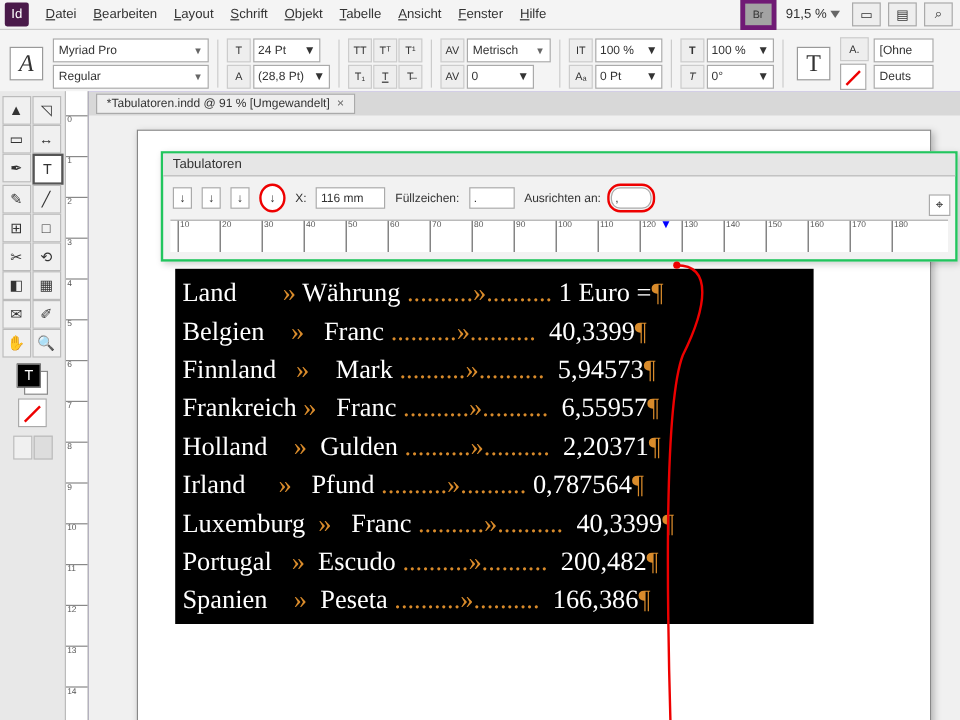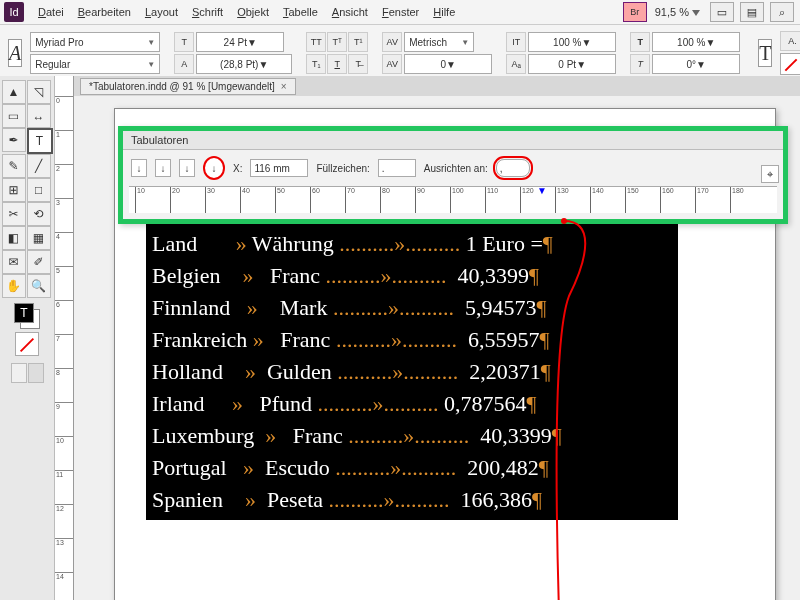--- a/index.html
+++ b/index.html
@@ -1,29 +1,29 @@
 <!DOCTYPE html>
 <html><head>
 <meta charset="utf-8">
 <style>
 html,body{margin:0;padding:0;font-family:"Segoe UI",Tahoma,sans-serif;font-size:11px;color:#333;background:#e8e8e8;width:800px;height:600px;overflow:hidden}
 .menubar{height:24px;background:#f4f4f4;border-bottom:1px solid #ccc;display:flex;align-items:center;padding:0 4px;gap:2px}
 .menubar .logo{width:20px;height:20px;background:#4a1a4a;color:#fff;font-weight:normal;font-size:11px;display:flex;align-items:center;justify-content:center;border-radius:2px;margin-right:6px}
 .menubar .mi{padding:3px 6px;cursor:default}
 .menubar .mi u{text-decoration:underline}
 .menubar .spacer{flex:1}
-.menubar .br{width:22px;height:18px;background:#fca5a5;border:1px solid #701a75;font-size:9px;display:flex;align-items:center;justify-content:center}
+.menubar .br{width:22px;height:18px;background:#a3a3a3;border:4px solid #701a75;font-size:9px;display:flex;align-items:center;justify-content:center}
 .menubar .zoom{padding:0 6px;font-size:11px}
 .menubar .iconbox{width:22px;height:18px;border:1px solid #aaa;background:#eee;margin:0 2px;display:flex;align-items:center;justify-content:center}
 .ctrlbar{height:52px;background:#f4f4f4;border-bottom:1px solid #bbb;display:flex;align-items:center;padding:2px 4px;gap:4px}
 .ctrlbar .col{display:flex;flex-direction:column;gap:2px}
 .ctrlbar .sel{height:18px;border:1px solid #aaa;background:#fff;font-size:10px;padding:0 4px;display:flex;align-items:center;justify-content:space-between;gap:4px}
 .ctrlbar .sel .arr{font-size:8px;color:#666}
 .ctrlbar .ibox{width:18px;height:18px;border:1px solid #ccc;background:#eee;display:flex;align-items:center;justify-content:center;font-size:9px}
-.ctrlbar .numfield{width:48px;height:18px;border:1px solid #aaa;background:#fff;font-size:10px;padding:0 19px;display:flex;align-items:center;justify-content:center}
+.ctrlbar .numfield{width:48px;height:18px;border:1px solid #aaa;background:#fff;font-size:10px;padding:0 3px;display:flex;align-items:center;justify-content:space-between}
 .ctrlbar .sep{width:1px;height:40px;background:#ccc;margin:0 3px}
 .bigT{width:26px;height:26px;border:1px solid #999;background:#fff;font-size:20px;font-family:Georgia,serif;display:flex;align-items:center;justify-content:center;margin:0 4px}
 .redslash{position:relative;width:20px;height:20px;border:1px solid #aaa;background:#fff}
 .redslash::after{content:"";position:absolute;left:2px;right:2px;top:50%;height:2px;background:#e00;transform:rotate(-45deg)}
 .docarea{position:absolute;top:76px;left:0;right:0;bottom:0;display:flex}
 .lefttools{width:54px;background:#e8e8e8;border-right:1px solid #bbb;display:flex;flex-direction:column;align-items:center;padding-top:4px;gap:1px}
 .lefttools .row{display:flex;gap:1px}
 .lefttools .t{width:22px;height:22px;border:1px solid #bbb;background:#f0f0f0;display:flex;align-items:center;justify-content:center;font-size:12px;cursor:pointer}
 .lefttools .t.sel{background:#fff;border:2px solid #555}
 .lefttools .swatch{width:26px;height:26px;position:relative;margin-top:4px}
@@ -32,21 +32,21 @@
 .lefttools .mode{display:flex;gap:1px;margin-top:6px}
 .lefttools .mode .m{width:14px;height:18px;border:1px solid #bbb;background:#f0f0f0}
 .vruler{width:18px;background:#fff;border-right:1px solid #999;position:relative;font-size:8px;color:#555}
 .vruler .tick{position:absolute;left:0;right:0;border-top:1px solid #888;font-size:7px;padding-left:1px}
 .canvas{flex:1;background:#c4b5fd;position:relative;overflow:hidden}
 .tabstrip{position:absolute;top:0;left:0;right:0;height:20px;background:#d8d8d8;border-bottom:1px solid #aaa;display:flex;align-items:center;font-size:10px}
 .tabstrip .tab{background:#eee;border:1px solid #aaa;padding:2px 8px;margin-left:6px;display:flex;align-items:center;gap:6px}
 .tabstrip .tab .x{font-size:10px;color:#666;cursor:pointer}
 .pagebg{position:absolute;top:20px;left:0;right:0;bottom:0;background:#f0f0f0}
 .page{position:absolute;top:12px;left:40px;width:660px;height:560px;background:#fff;border:1px solid #888;box-shadow:2px 2px 6px rgba(0,0,0,.25)}
-.tabpanel{position:absolute;top:30px;left:44px;width:660px;background:#f2f2f2;border:5px solid #22c55e;box-shadow:2px 2px 6px rgba(0,0,0,.2);z-index:5}
+.tabpanel{position:absolute;top:30px;left:60px;width:660px;background:#f2f2f2;border:2px solid #22c55e;box-shadow:2px 2px 6px rgba(0,0,0,.2);z-index:5}
 .tabpanel .hdr{background:#e6e6e6;border-bottom:1px solid #bbb;padding:3px 8px;font-size:11px}
 .tabpanel .ctrls{display:flex;align-items:center;gap:8px;padding:6px 8px}
 .tabpanel .tabbtn{width:14px;height:16px;border:1px solid #aaa;background:#fff;display:flex;align-items:center;justify-content:center;font-size:10px}
 .tabpanel .tabbtn.sel{border:2px solid #e00;border-radius:50%;padding:2px}
 .tabpanel .lbl{font-size:10px}
 .tabpanel .fld{width:50px;height:16px;border:1px solid #aaa;background:#fff;font-size:10px;padding:0 3px;display:flex;align-items:center}
 .tabpanel .fld.ring{outline:2px solid #e00;outline-offset:1px;border-radius:8px}
 .tabpanel .hruler{height:26px;background:#fff;border-top:1px solid #aaa;position:relative;margin:0 6px 6px 6px}
 .tabpanel .hruler .rt{position:absolute;top:0;bottom:0;border-left:1px solid #666;font-size:7px;padding-left:1px;color:#555}
 .tabpanel .hruler .stop{position:absolute;top:-2px;font-size:10px;color:#00f}

